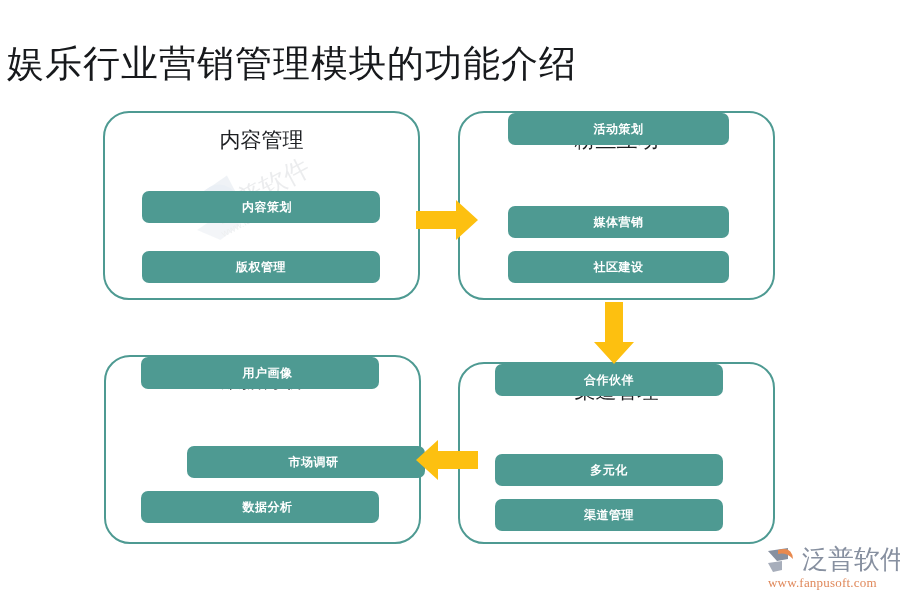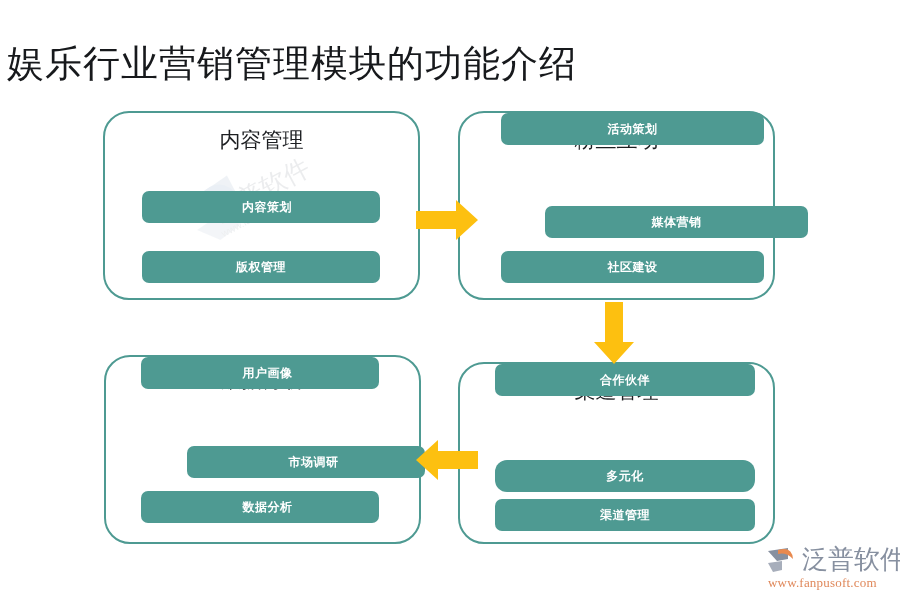--- a/index.html
+++ b/index.html
@@ -108,38 +108,38 @@
   #box-channel-management{ left: 458px; top: 362px; width: 317px; height: 182px; }
 
   
   #box-content-management .group-title { top: 14px; }
   #box-fan-interaction    .group-title { top: 14px; }
   #box-data-analysis      .group-title { top: 10px; }
   #box-channel-management .group-title { top: 14px; }
 
   
   #box-content-management .pill { left: 37px; width: 238px; }
-  #box-fan-interaction    .pill { left: 41px; width: 263px; }
+  #box-fan-interaction    .pill { left: 48px; width: 221px; }
   #box-data-analysis      .pill { left: 35px; width: 238px; padding-left: 15px; }
-  #box-channel-management .pill { left: 35px; width: 260px; }
+  #box-channel-management .pill { left: 35px; width: 228px; }
 
   #box-content-management .pill:nth-of-type(1) { top: 48px; }
   #box-content-management .pill:nth-of-type(2) { top: 78px; padding-left: 12px; }
   #box-content-management .pill:nth-of-type(3) { top: 138px; }
 
   #box-fan-interaction .pill:nth-of-type(1) { top: 48px; }
-  #box-fan-interaction .pill:nth-of-type(2) { top: 93px; margin-left: 44px; }
+  #box-fan-interaction .pill:nth-of-type(2) { top: 93px; }
   #box-fan-interaction .pill:nth-of-type(3) { top: 138px; }
 
   #box-data-analysis .pill:nth-of-type(1) { top: 44px; }
   #box-data-analysis .pill:nth-of-type(2) { top: 89px; margin-left: 46px; }
   #box-data-analysis .pill:nth-of-type(3) { top: 134px; }
 
   #box-channel-management .pill:nth-of-type(1) { top: 45px; }
-  #box-channel-management .pill:nth-of-type(2) { top: 96px; border-radius: 12px; }
+  #box-channel-management .pill:nth-of-type(2) { top: 90px; }
   #box-channel-management .pill:nth-of-type(3) { top: 135px; }
 
   
   .arrow {
     position: absolute;
   }
   #arrow-right { left: 416px; top: 198px; width: 62px; height: 44px; }
   #arrow-down  { left: 592px; top: 302px; width: 44px; height: 62px; }
   #arrow-left  { left: 416px; top: 438px; width: 62px; height: 44px; }
 

